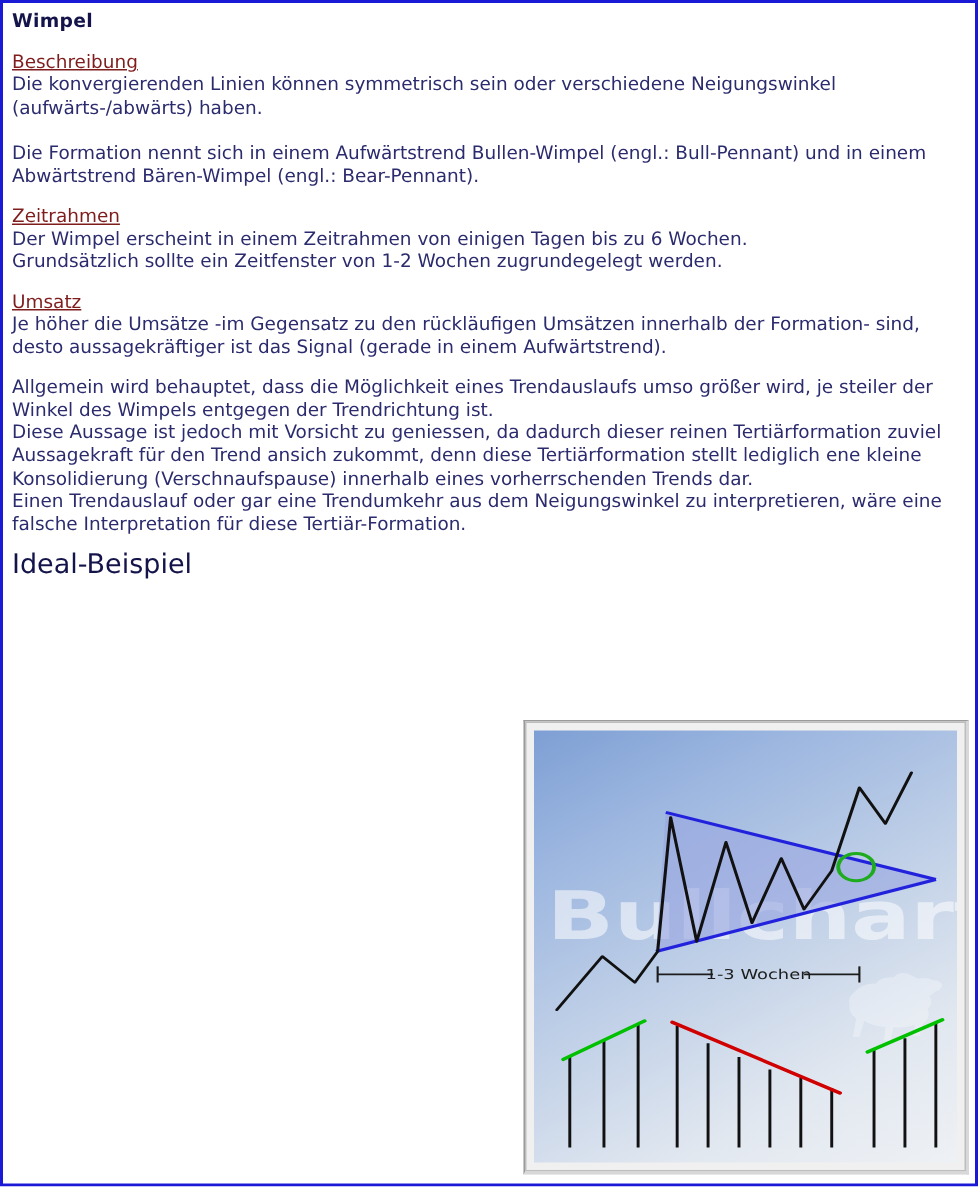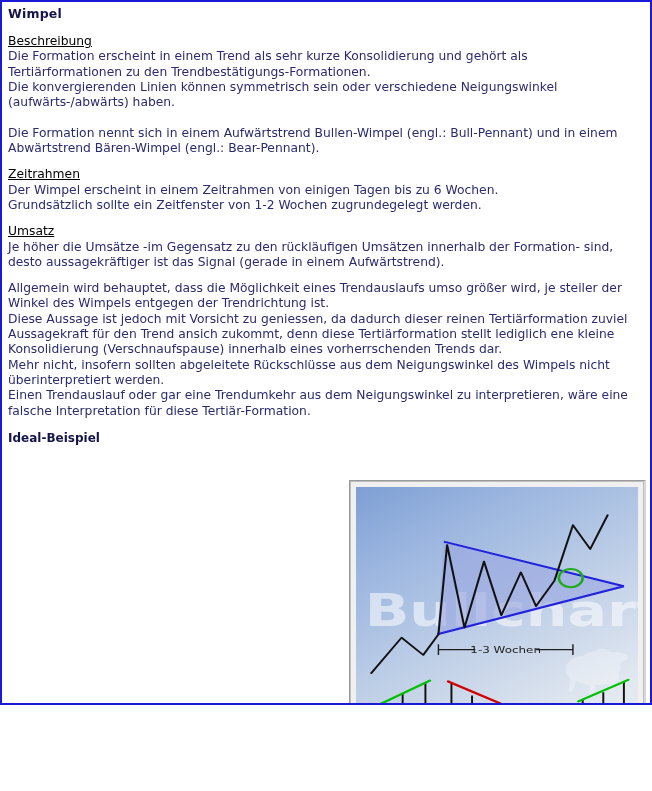--- a/index.html
+++ b/index.html
@@ -9,21 +9,21 @@
   }
   body {
     width: 652px;
     height: 791px;
     font-family: "DejaVu Sans", "Liberation Sans", sans-serif;
   }
   #page {
     position: relative;
     box-sizing: border-box;
     width: 652px;
-    height: 705px;
+    height: 791px;
     background: #ffffff;
     border: 2px solid #1a1ad6;
     overflow: hidden;
   }
   #content {
     position: absolute;
     left: 0; top: 0;
     width: 648px;
     padding: 4px 6px 0 6px;
     box-sizing: border-box;
@@ -34,35 +34,35 @@
     color: #14144b;
     letter-spacing: 0.2px;
     line-height: 16px;
     margin: 0 0 12px 0;
   }
   .section {
     margin: 0 0 11px 0;
   }
   .section-head {
     font-size: 12.3px;
-    color: #000000;
+    color: #7f1d1d;
     text-decoration: underline;
     line-height: 15.3px;
     margin: 0;
   }
   .para {
     font-size: 12.3px;
     color: #2b2b6e;
     line-height: 15.3px;
     margin: 0;
     max-width: 638px;
   }
   .ideal-head {
-    font-size: 12px;
-    font-weight: bold;
+    font-size: 18px;
+    font-weight: normal;
     color: #14144b;
     line-height: 16px;
     margin: 2px 0 0 0;
   }
 
   
   #figure {
     position: absolute;
     left: 347px;
     top: 478px;
@@ -107,41 +107,39 @@
 <body>
 
 <div id="page">
 
   <div id="content">
 
     <div class="doc-title">Wimpel</div>
 
     <div class="section">
       <div class="section-head">Beschreibung</div>
-      <div class="para">Die Formation erscheint in einem Trend als sehr kurze Konsolidierung und gehört als Tertiärformationen zu den Trendbestätigungs-Formationen.</div>
       <div class="para">Die konvergierenden Linien können symmetrisch sein oder verschiedene Neigungswinkel (aufwärts-/abwärts) haben.</div>
       <div class="para">&nbsp;</div>
       <div class="para">Die Formation nennt sich in einem Aufwärtstrend Bullen-Wimpel (engl.: Bull-Pennant) und in einem Abwärtstrend Bären-Wimpel (engl.: Bear-Pennant).</div>
     </div>
 
     <div class="section">
       <div class="section-head">Zeitrahmen</div>
       <div class="para">Der Wimpel erscheint in einem Zeitrahmen von einigen Tagen bis zu 6 Wochen.</div>
       <div class="para">Grundsätzlich sollte ein Zeitfenster von 1-2 Wochen zugrundegelegt werden.</div>
     </div>
 
     <div class="section">
       <div class="section-head">Umsatz</div>
       <div class="para">Je höher die Umsätze -im Gegensatz zu den rückläufigen Umsätzen innerhalb der Formation- sind, desto aussagekräftiger ist das Signal (gerade in einem Aufwärtstrend).</div>
     </div>
 
     <div class="section">
       <div class="para">Allgemein wird behauptet, dass die Möglichkeit eines Trendauslaufs umso größer wird, je steiler der Winkel des Wimpels entgegen der Trendrichtung ist.</div>
       <div class="para">Diese Aussage ist jedoch mit Vorsicht zu geniessen, da dadurch dieser reinen Tertiärformation zuviel Aussagekraft für den Trend ansich zukommt, denn diese Tertiärformation stellt lediglich ene kleine Konsolidierung (Verschnaufspause) innerhalb eines vorherrschenden Trends dar.</div>
-      <div class="para">Mehr nicht, insofern sollten abgeleitete Rückschlüsse aus dem Neigungswinkel des Wimpels nicht überinterpretiert werden.</div>
       <div class="para">Einen Trendauslauf oder gar eine Trendumkehr aus dem Neigungswinkel zu interpretieren, wäre eine falsche Interpretation für diese Tertiär-Formation.</div>
     </div>
 
     <div class="ideal-head">Ideal-Beispiel</div>
   </div>
 
   <div id="figure">
     <div id="chart-canvas">
       <svg viewBox="0 0 260 348" preserveAspectRatio="none">
 

